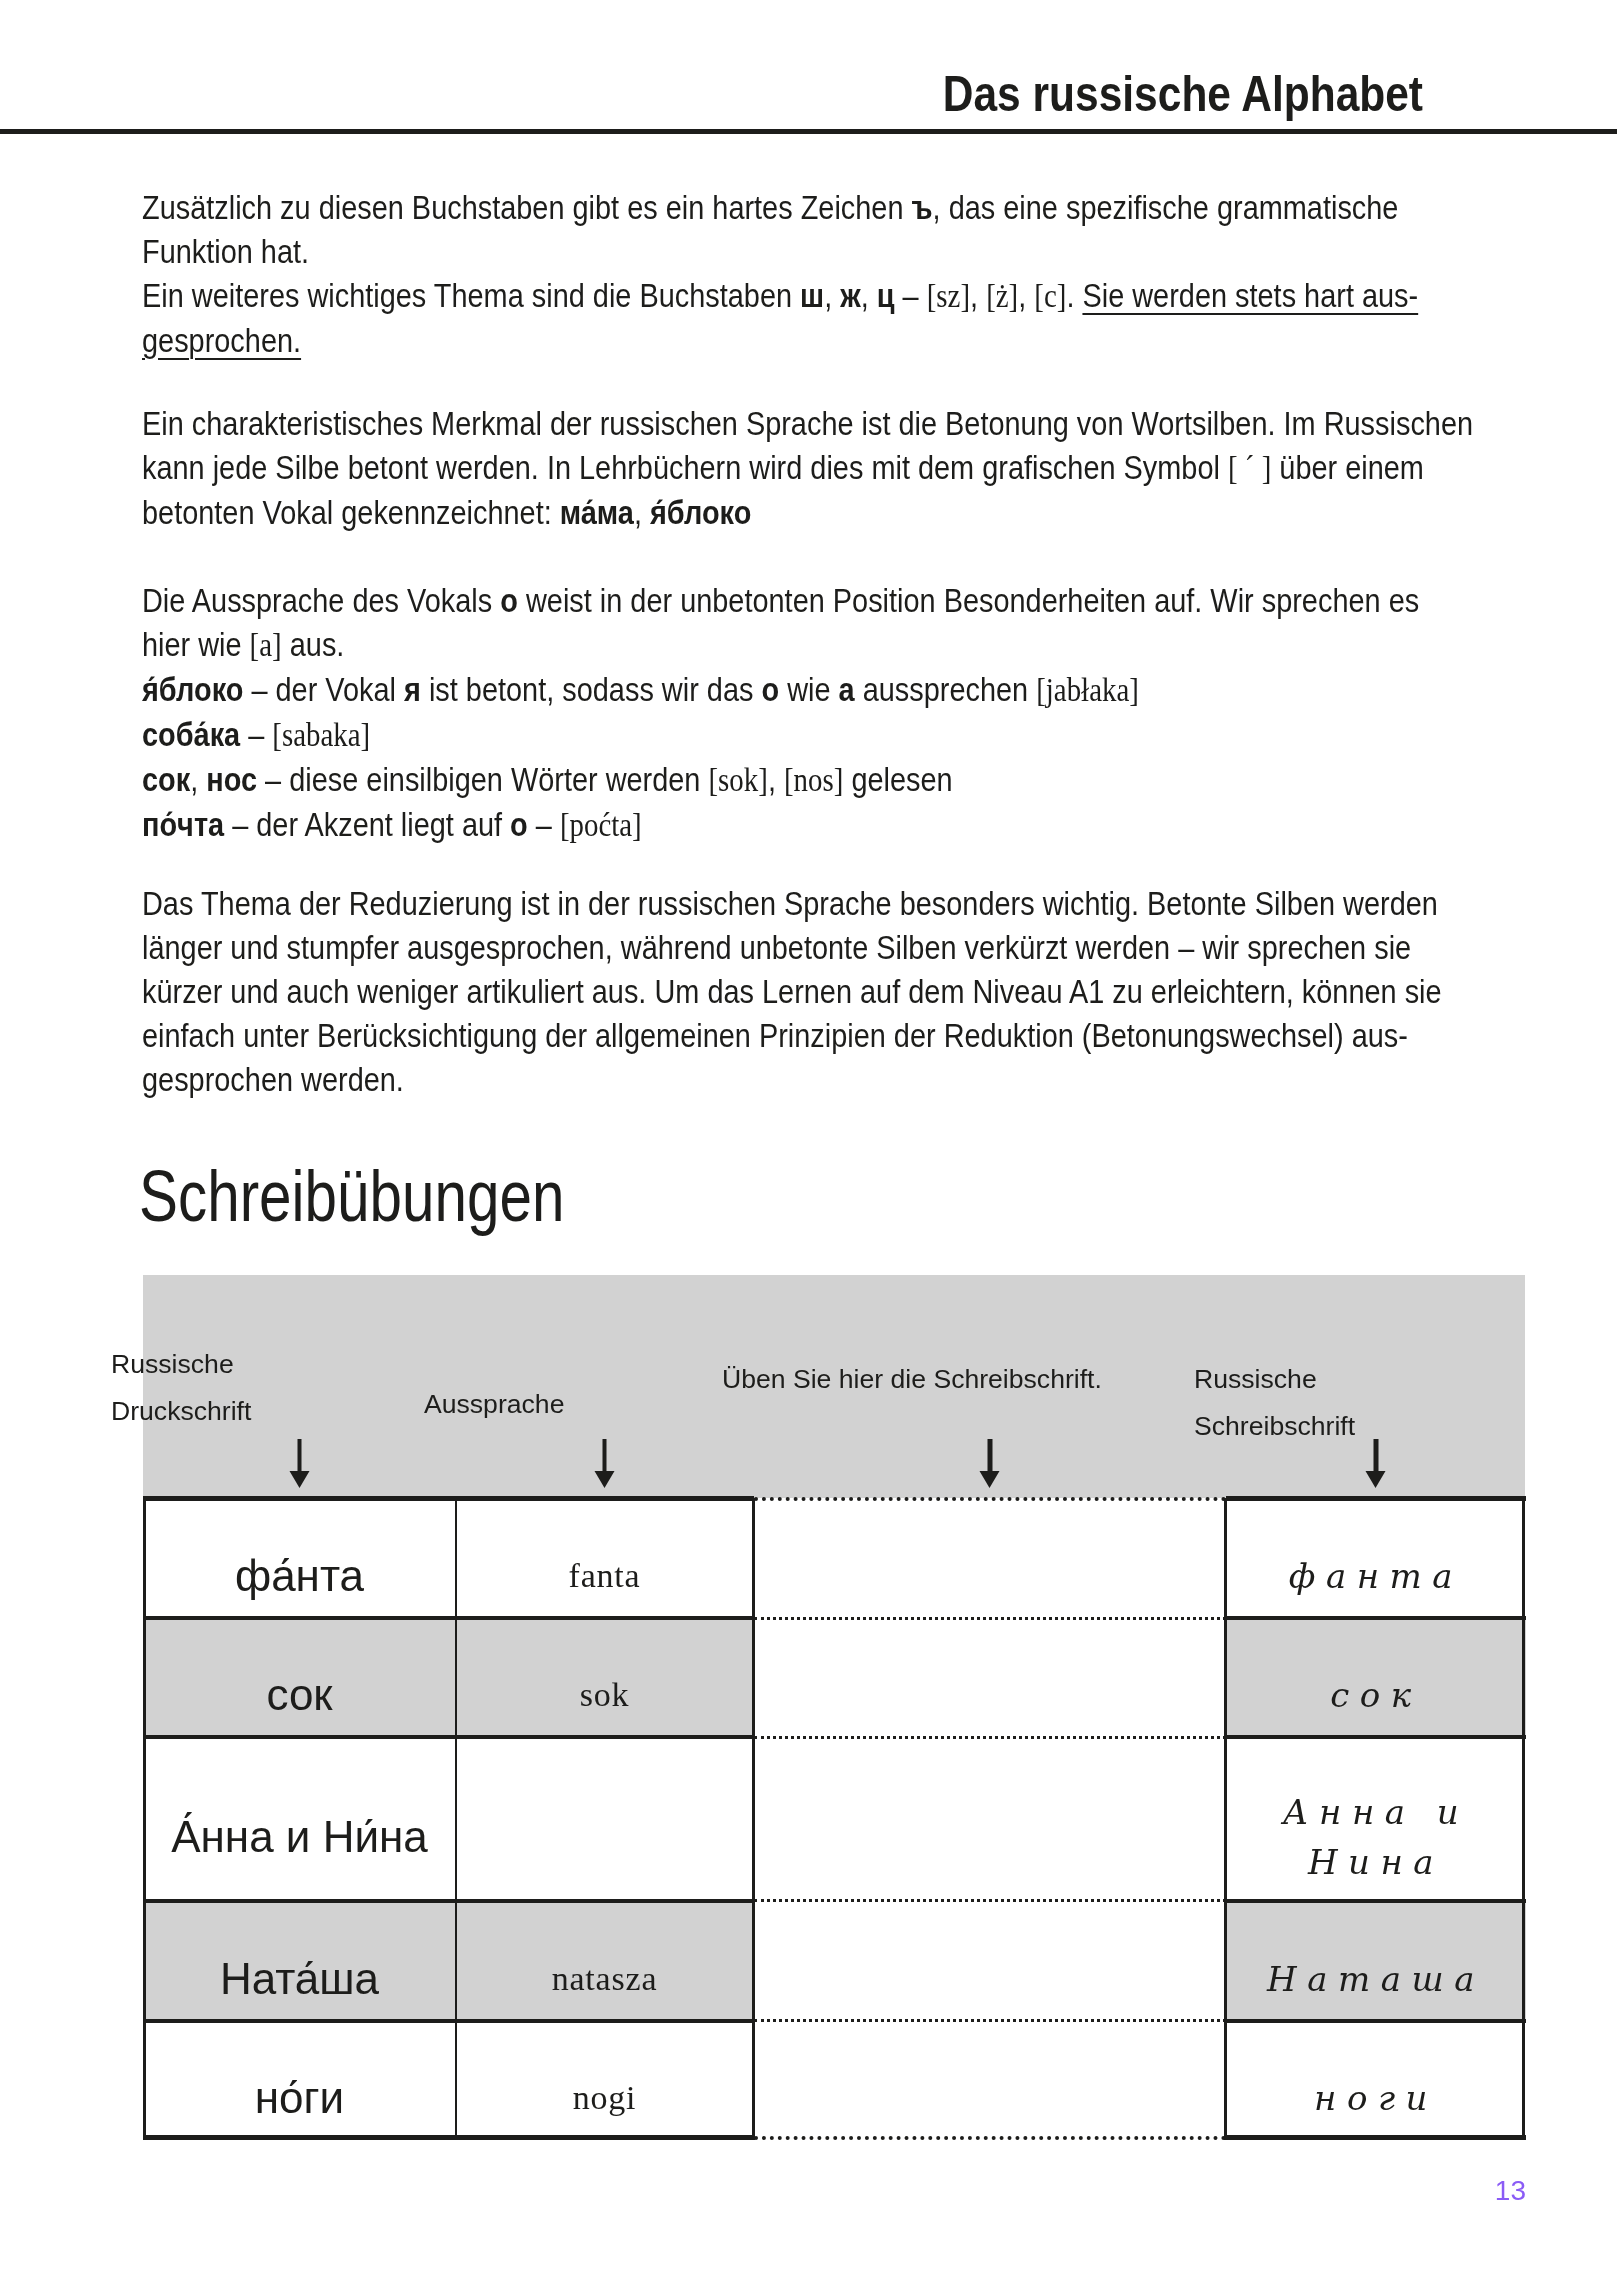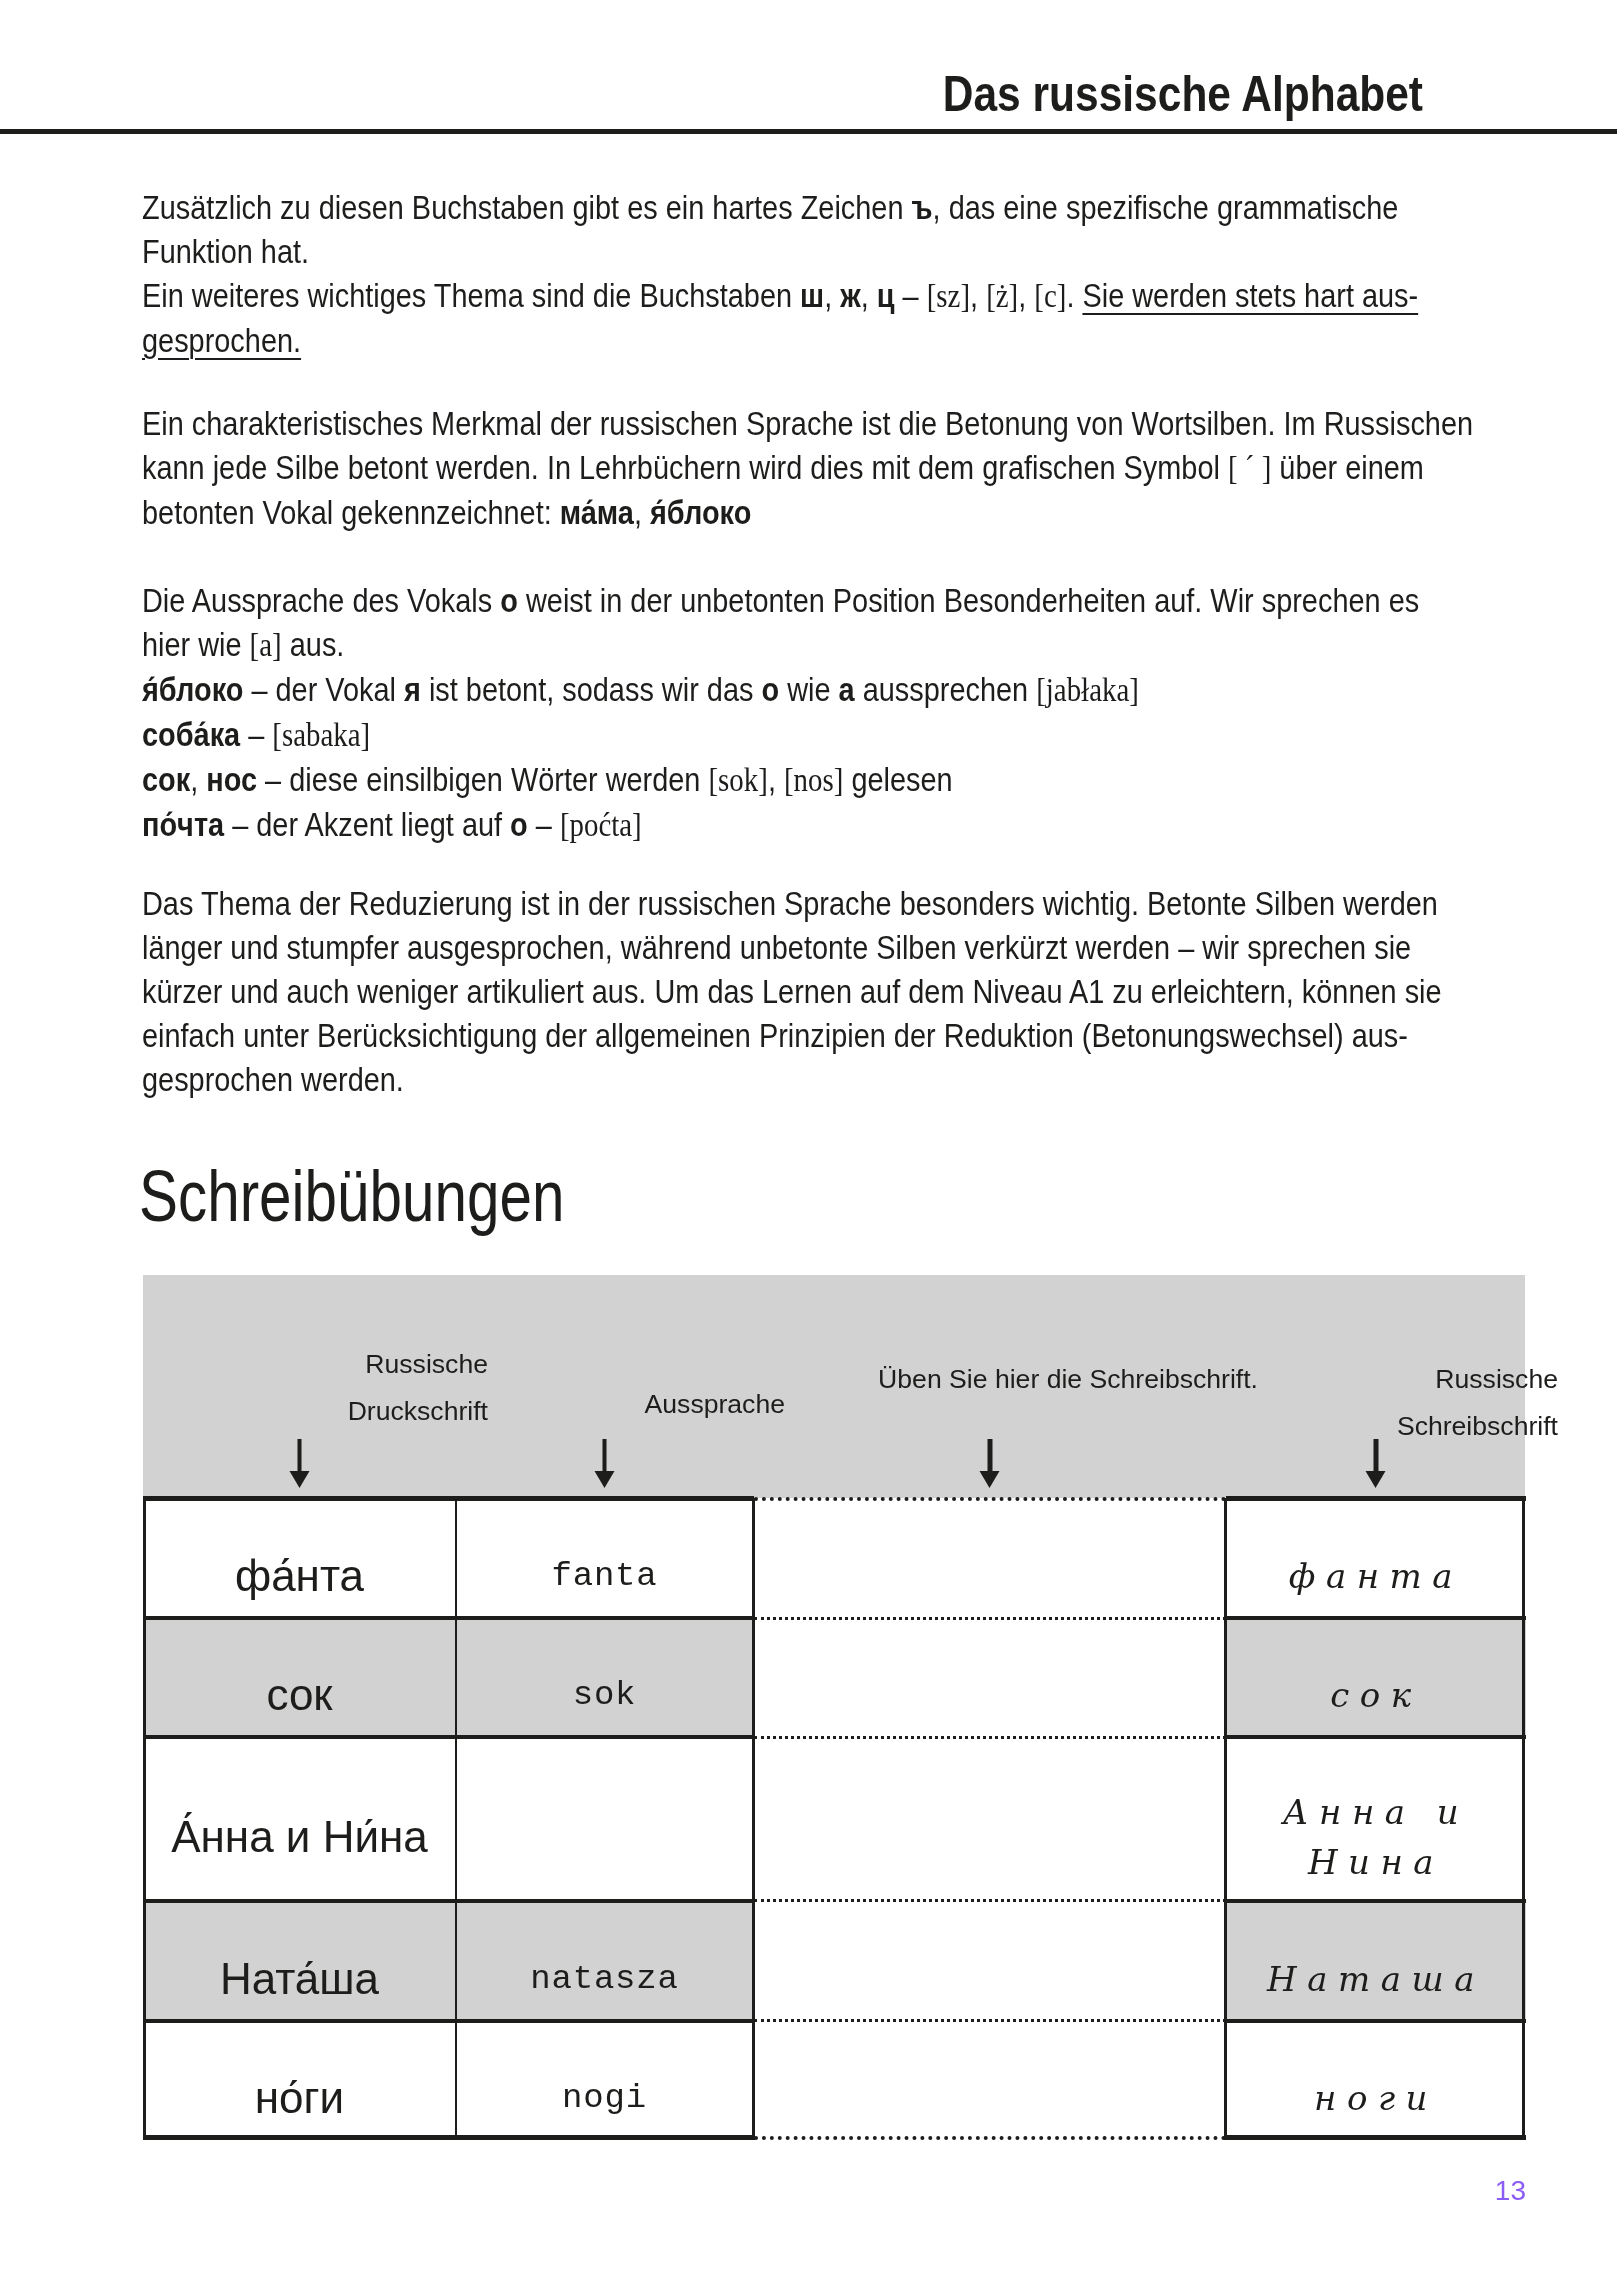--- a/index.html
+++ b/index.html
@@ -21,35 +21,35 @@
 
   
   .section{position:absolute;left:139px;top:1159px;margin:0;font-size:73px;line-height:73px;
            font-weight:400;white-space:nowrap;transform:scaleX(0.80);transform-origin:0 0;}
 
   
   .table{position:absolute;left:143px;top:1275px;width:1382px;height:865px;}
   .thead{position:absolute;left:0;top:0;width:1382px;height:223px;background:#d2d2d2;}
   .hcell{position:absolute;top:0;height:223px;}
   .hc1{left:0;width:313px}.hc2{left:313px;width:297px}.hc3{left:611px;width:472px}.hc4{left:1083px;width:300px}
-  .hlabel{position:absolute;left:-32px;right:-32px;text-align:right;font-size:26.6px;line-height:47px;}
+  .hlabel{position:absolute;left:-32px;right:-32px;text-align:left;font-size:26.6px;line-height:47px;}
   .arrow{position:absolute;top:164px;left:50%;transform:translateX(-50%);width:21px;height:50px;}
   .astem{position:absolute;left:8px;top:0;width:4.8px;height:34px;background:#1d1d1b;}
   .ahead{position:absolute;left:0;top:32px;width:0;height:0;
          border-left:10.5px solid transparent;border-right:10.5px solid transparent;border-top:17px solid #1d1d1b;}
 
   
   .cell{position:absolute;display:flex;align-items:center;justify-content:center;
         box-sizing:border-box;padding-top:35px;text-align:center;}
   .c1{left:0;width:313px}.c2{left:313px;width:297px}.c3{left:611px;width:472px}.c4{left:1083px;width:300px}
   .r0{top:223px;height:120px}.r1{top:343px;height:119px}.r2{top:462px;height:164px}
   .r3{top:626px;height:120px}.r4{top:746px;height:119px}
   .shade{background:#d2d2d2;}
   .print{font-size:44px;}
-  .pron{font-family:Liberation Mono, monospace;font-size:34px;letter-spacing:0.8px;}
+  .pron{font-family:Liberation Serif, serif;font-size:34px;letter-spacing:0.8px;}
   .script{font-family:"DejaVu Serif","Liberation Serif",serif;font-style:italic;
           font-size:34px;letter-spacing:10.5px;line-height:50px;}
 
   
   .b{position:absolute;background:#1d1d1b;}
   .dot{position:absolute;height:0;border-top:3.2px dotted #1d1d1b;}
 
   .pageno{position:absolute;top:2175px;right:92px;font-size:28px;color:#8b5cf6;}
 </style>
 </head>

